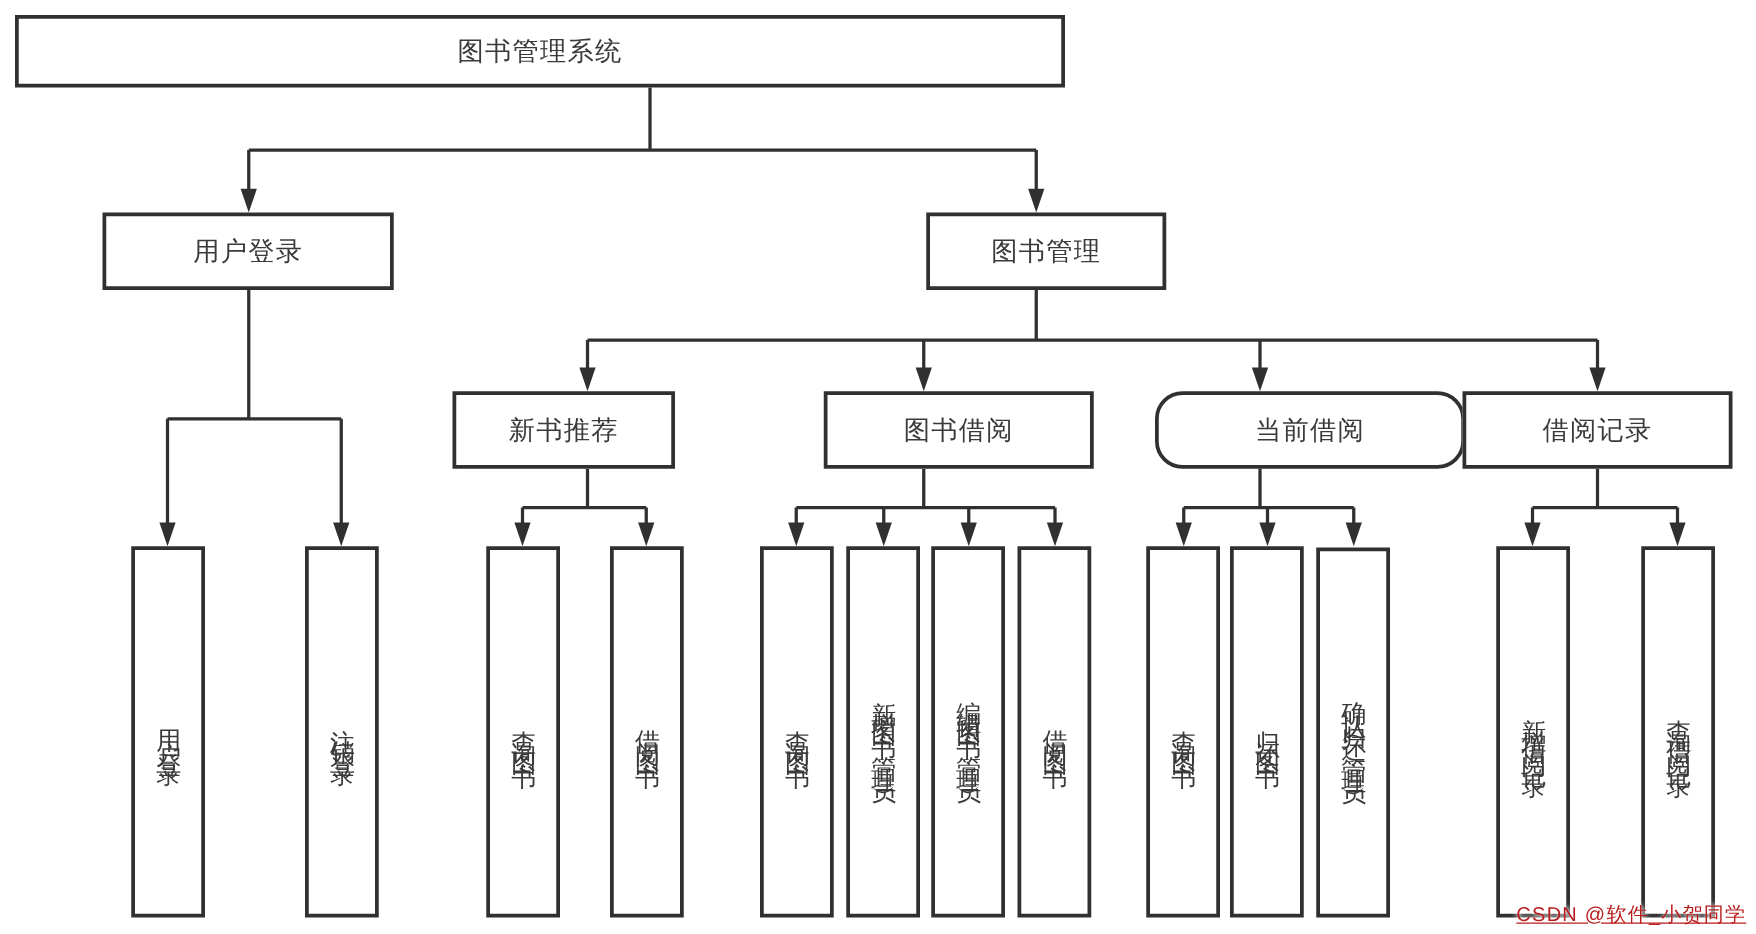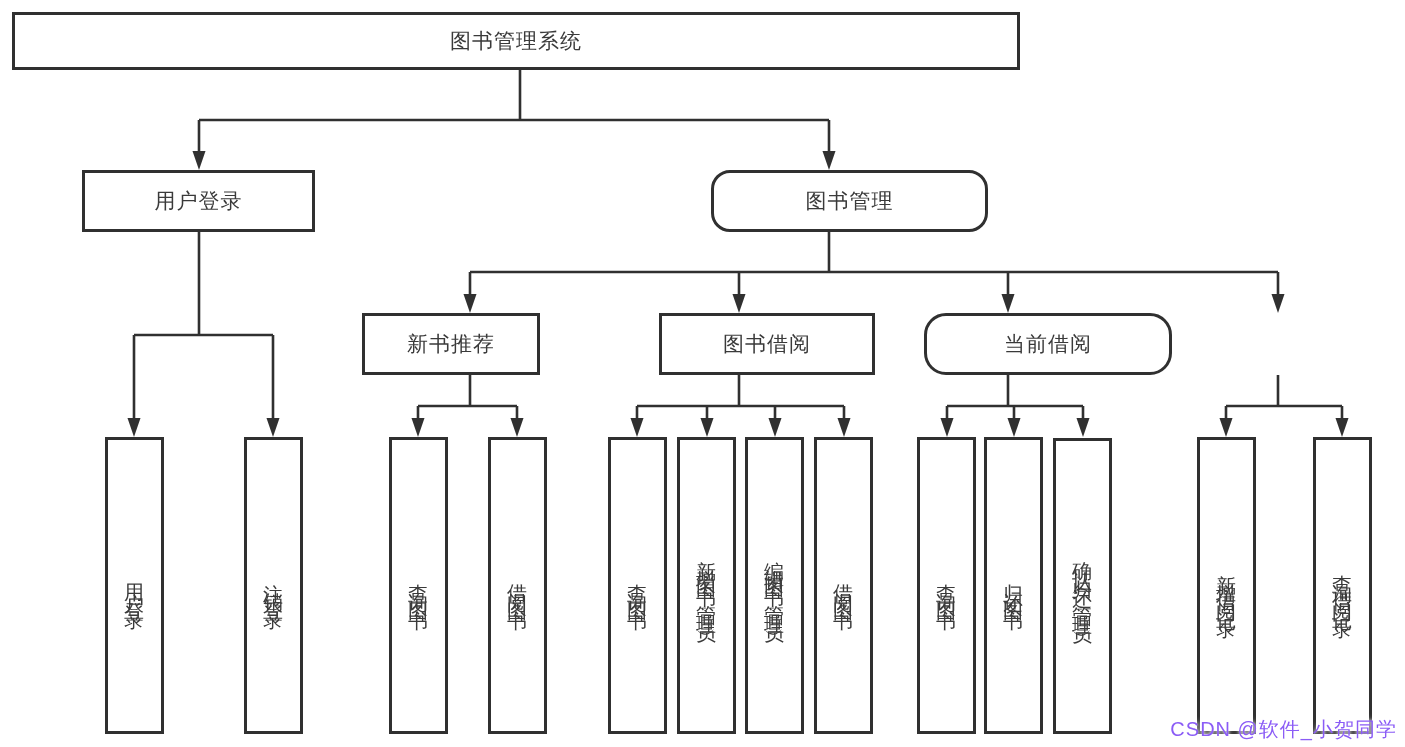--- a/index.html
+++ b/index.html
@@ -43,25 +43,26 @@
     text-orientation: mixed;
     font-size: 20px;
     letter-spacing: 9px;
     line-height: 1;
     color: #3a3a3a;
   }
   .watermark {
     position: absolute;
     right: 8px;
     bottom: 4px;
-    font-size: 20px;
-    color: #8b5cf6;
+    font-size: 16px;
+    color: #b91c1c;
     letter-spacing: 1px;
     text-shadow: 0 0 3px #ffffff, 0 0 6px #ffffff;
     z-index: 5;
+    text-decoration: underline;
   }
 </style>
 </head>
 <body>
 
 <div id="stage">
 
   <svg id="connectors" viewBox="0 0 1405 747" xmlns="http://www.w3.org/2000/svg">
     <g stroke="#303030" stroke-width="2.6" fill="none">
 
@@ -95,39 +96,42 @@
       <polygon points="768.5,418 781.5,418 775,437"></polygon>
       <polygon points="837.5,418 850.5,418 844,437"></polygon>
       <polygon points="940.5,418 953.5,418 947,437"></polygon>
       <polygon points="1007.5,418 1020.5,418 1014,437"></polygon>
       <polygon points="1076.5,418 1089.5,418 1083,437"></polygon>
       <polygon points="1219.5,418 1232.5,418 1226,437"></polygon>
       <polygon points="1335.5,418 1348.5,418 1342,437"></polygon>
     </g>
   </svg>
 
-  <div class="node" style="left:12px; top:12px; width:1008px; height:58px;">
+  <div class="node" style="left:12px; top:12px; width:840px; height:58px;">
     <span>图书管理系统</span>
   </div>
 
   <div class="node" style="left:82px; top:170px; width:233px; height:62px;">
     <span>用户登录</span>
   </div>
-  <div class="node" style="left:711px; top:170px; width:277px; height:62px;border-radius:19px;">
+  <div class="node" style="left:741px; top:170px; width:192px; height:62px;">
     <span>图书管理</span>
   </div>
 
   <div class="node" style="left:362px; top:313px; width:178px; height:62px;">
     <span>新书推荐</span>
   </div>
   <div class="node" style="left:631px; top:313px; width:216px; height:62px;margin-left:28px;">
     <span>图书借阅</span>
   </div>
   <div class="node" style="left:924px; top:313px; width:248px; height:62px;border-radius:22px;">
     <span>当前借阅</span>
+  </div>
+  <div class="node" style="left:1170px; top:313px; width:216px; height:62px;">
+    <span>借阅记录</span>
   </div>
 
   <div class="node leaf" style="left:105px; top:437px; width:59px; height:297px;">
     <span class="vtext">用户登录</span>
   </div>
   <div class="node leaf" style="left:244px; top:437px; width:59px; height:297px;">
     <span class="vtext">注销登录</span>
   </div>
 
   <div class="node leaf" style="left:389px; top:437px; width:59px; height:297px;">

